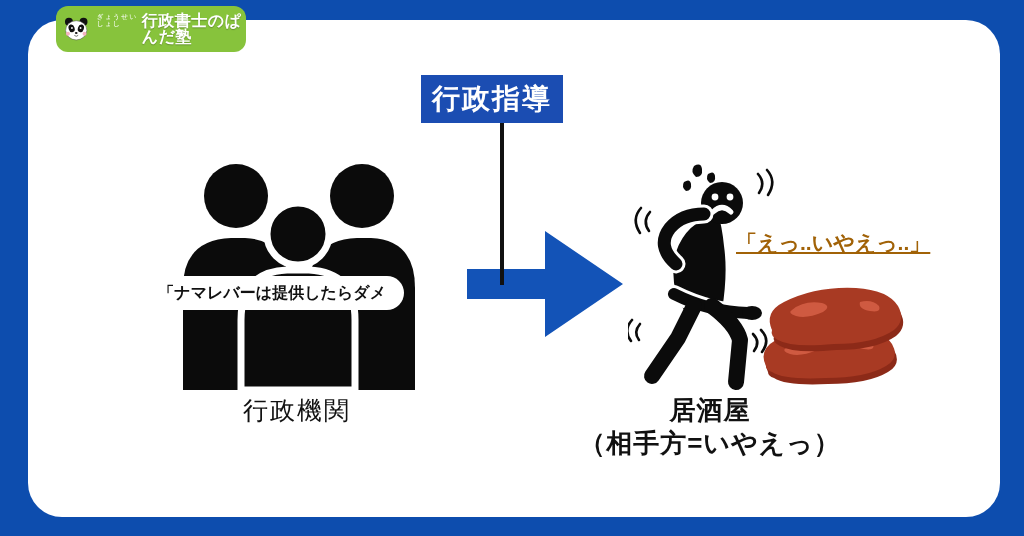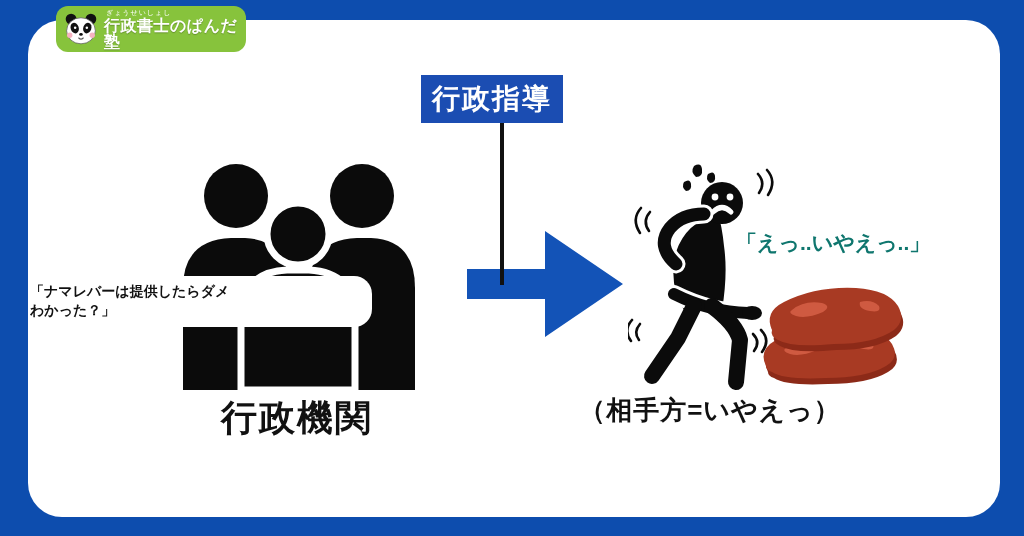--- a/index.html
+++ b/index.html
@@ -3,41 +3,41 @@
 <meta charset="utf-8">
 <style>
   html,body{margin:0;padding:0;}
   body{font-family:"Liberation Sans","DejaVu Sans",sans-serif;}
   .stage{position:relative;width:1024px;height:536px;background:#0d4dae;overflow:hidden;}
   .card{position:absolute;left:28px;top:20px;width:972px;height:497px;background:#ffffff;border-radius:34px;}
 
   
   .logo{position:absolute;left:56px;top:6px;width:190px;height:46px;background:#87c33c;border-radius:12px;
         display:flex;align-items:center;gap:5px;padding-left:7px;box-sizing:border-box;z-index:5;}
-  .logo-text{display:flex;flex-direction:column;line-height:1;color:#ffffff;}
+  .logo-text{display:flex;line-height:1;color:#ffffff;}
   .logo-furigana{font-size:7px;letter-spacing:1px;margin-bottom:2px;padding-left:2px;}
   .logo-brand{font-size:16px;font-weight:700;letter-spacing:0.5px;text-shadow:0 1px 1px rgba(0,0,0,.25);}
 
   
   .label{position:absolute;left:421px;top:75px;width:142px;height:48px;background:#1b4db2;color:#ffffff;
          display:flex;align-items:center;justify-content:center;font-size:28px;font-weight:700;letter-spacing:2px;}
   .connector{position:absolute;left:500px;top:123px;width:4px;height:162px;background:#111111;z-index:3;}
   .arrow{position:absolute;left:465px;top:228px;z-index:2;}
 
   
   .group-icon{position:absolute;left:183px;top:150px;}
   .speech-left{position:absolute;left:28px;top:276px;width:340px;background:#ffffff;border-radius:18px;
-               padding:6px 2px;text-align:left;font-size:14px;font-weight:700;color:#111111;line-height:1.38;z-index:4;}
+               padding:6px 18px;text-align:right;font-size:16px;font-weight:700;color:#111111;line-height:1.38;z-index:4;}
   .caption-left{position:absolute;left:177px;top:394px;width:240px;text-align:center;
-                font-size:36px;font-weight:700;color:#111111;letter-spacing:2px;}
+                font-size:25px;font-weight:400;color:#111111;letter-spacing:2px;}
 
   
   .scared-icon{position:absolute;left:628px;top:156px;}
   .speech-right{position:absolute;left:728px;top:224px;background:#ffffff;border-radius:10px;
-                padding:5px 8px;font-size:21px;font-weight:700;color:#0f766e;white-space:nowrap;z-index:4;}
+                padding:5px 8px;font-size:21px;font-weight:700;color:#a16207;white-space:nowrap;z-index:4;text-decoration:underline;}
   .liver-icon{position:absolute;left:758px;top:280px;}
   .caption-right{position:absolute;left:545px;top:394px;width:330px;text-align:center;
                  font-size:26px;font-weight:700;color:#111111;line-height:1.25;letter-spacing:1px;}
 </style>
 </head>
 <body>
 
 <div class="stage">
   <div class="card"></div>
 
@@ -72,21 +72,20 @@
     <circle cx="53" cy="46" r="32" fill="#0b0b0b"></circle>
     <circle cx="179" cy="46" r="32" fill="#0b0b0b"></circle>
     <path d="M0 240 L0 138 Q0 90 48 88 L62 88 Q106 90 106 138 L106 240 Z" fill="#0b0b0b"></path>
     <path d="M126 240 L126 138 Q126 90 174 88 L188 88 Q232 90 232 138 L232 240 Z" fill="#0b0b0b"></path>
     <circle cx="115" cy="84" r="31" fill="#0b0b0b" stroke="#ffffff" stroke-width="7"></circle>
     <path d="M58 240 L58 170 Q58 122 104 120 L126 120 Q172 122 172 170 L172 240 Z" fill="#0b0b0b" stroke="#ffffff" stroke-width="7"></path>
   </svg>
 
   <div class="speech-left">
     <div>「ナマレバーは提供したらダメ</div>
-    <div>わかった？」</div>
   </div>
 
   <div class="caption-left">行政機関</div>
 
   <svg class="scared-icon" width="172" height="236" viewBox="0 0 172 236">
 
     <path d="M66 10 q7 -4 8 3 q1 8 -6 8 q-6 -5 -2 -11 Z" fill="#0b0b0b"></path>
     <path d="M80 18 q6 -4 7 2 q1 7 -5 7 q-5 -4 -2 -9 Z" fill="#0b0b0b"></path>
     <path d="M56 26 q6 -4 7 2 q1 7 -5 7 q-5 -4 -2 -9 Z" fill="#0b0b0b"></path>
 
@@ -132,15 +131,16 @@
 
     <g>
       <path d="M16 56 Q8 38 28 28 Q60 12 100 14 Q132 16 142 32 Q150 46 138 56 Q118 70 78 70 Q36 74 22 66 Q14 62 16 56 Z" fill="#8c2a18"></path>
       <path d="M14 50 Q6 32 26 22 Q58 6 98 8 Q130 10 140 26 Q148 40 136 50 Q116 64 76 64 Q34 68 20 60 Q12 56 14 50 Z" fill="#a83a23"></path>
       <path d="M34 30 q12 -10 30 -7 q10 3 1 9 q-16 7 -27 4 q-9 -3 -4 -6 Z" fill="#cf5a41"></path>
       <path d="M102 22 q12 -3 19 4 q3 7 -9 5 q-12 -2 -10 -9 Z" fill="#cf5a41"></path>
     </g>
   </svg>
 
   <div class="caption-right">
+    <div>居酒屋</div>
     <div>（相手方=いやえっ）</div>
   </div>
 </div>
 
 </body></html>

